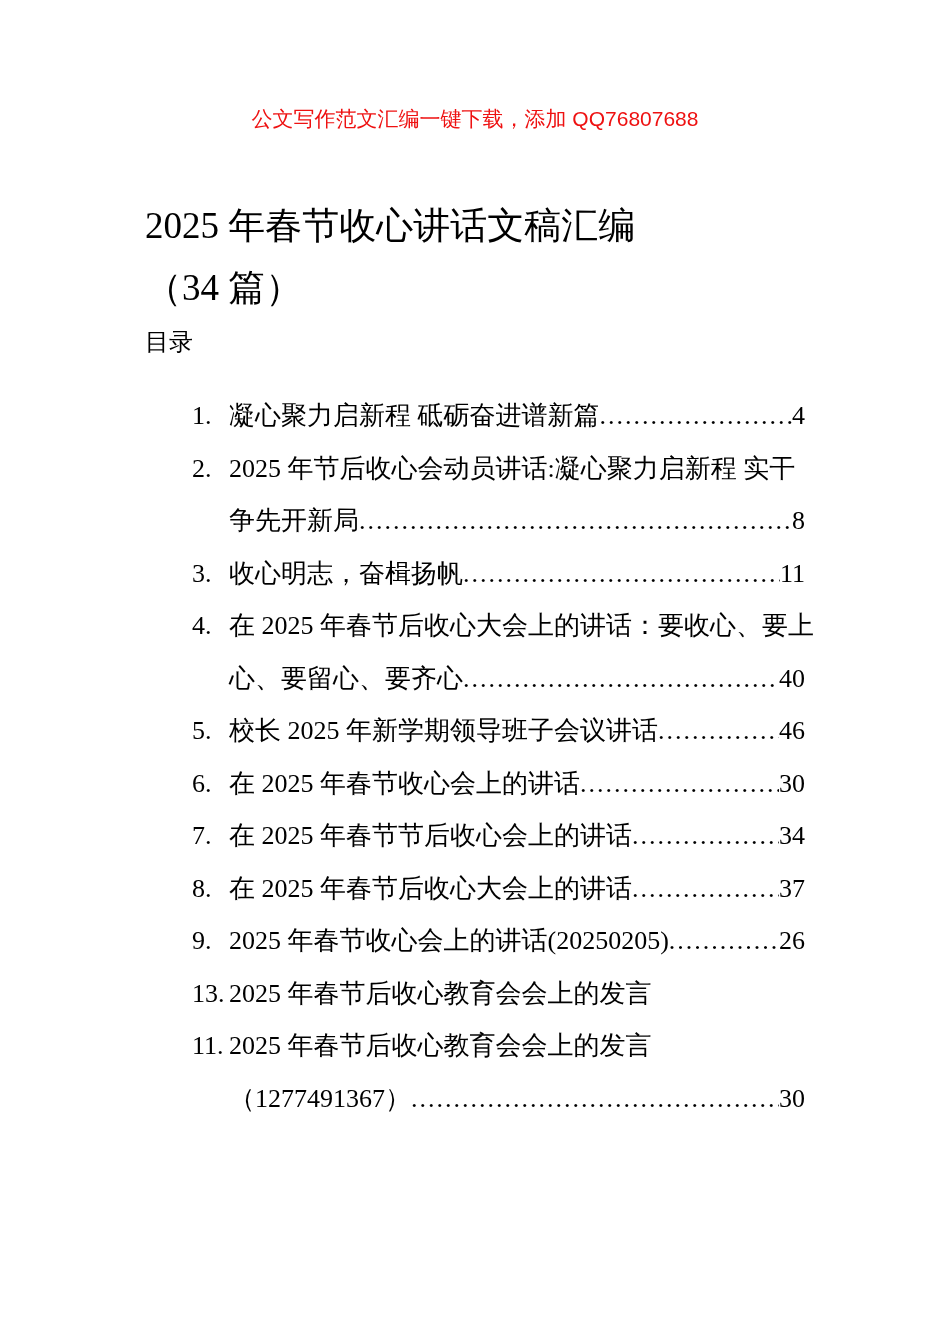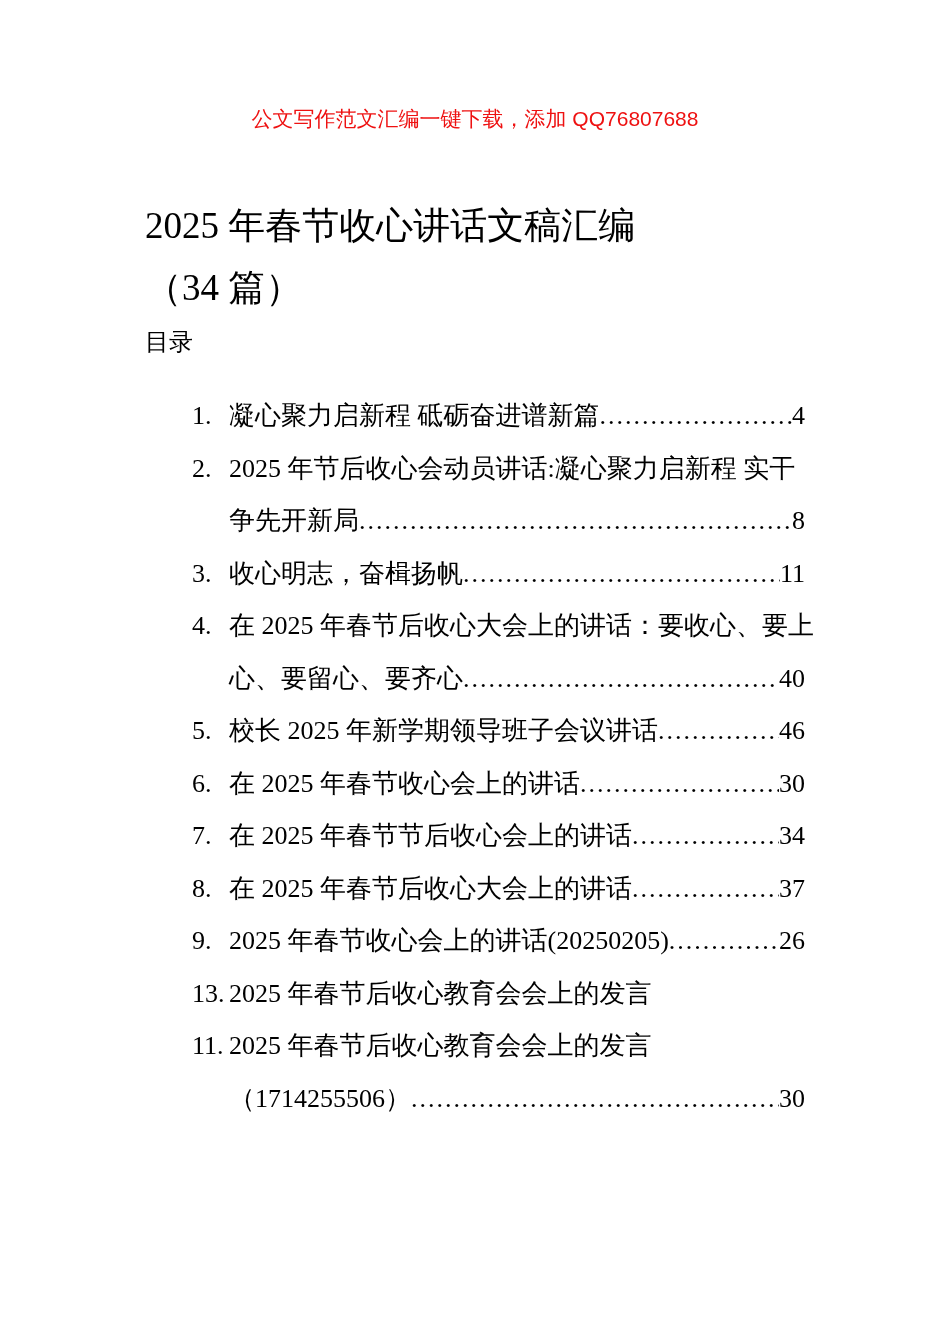--- a/index.html
+++ b/index.html
@@ -183,20 +183,20 @@
           <span class="toc-text">2025 年春节后收心教育会会上的发言</span>
         </div>
       </div>
       <div class="toc-entry">
         <div class="toc-line">
           <span class="toc-num">11.</span>
           <span class="toc-text">2025 年春节后收心教育会会上的发言</span>
         </div>
         <div class="toc-line">
           <span class="toc-indent"></span>
-          <span class="toc-text">（1714255506） </span>
+          <span class="toc-text">（1277491367） </span>
           <span class="dots"></span>
           <span class="toc-page">30</span>
         </div>
       </div>
     </div>
 
 </div>
 
 </body></html>

